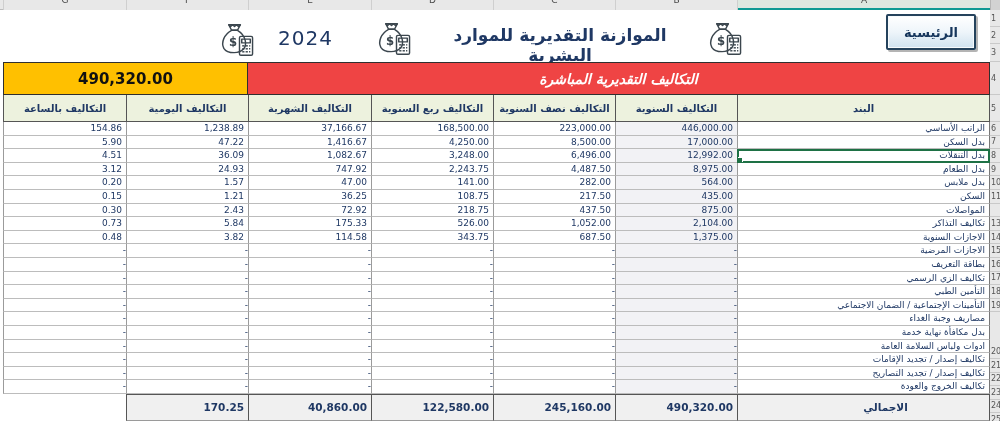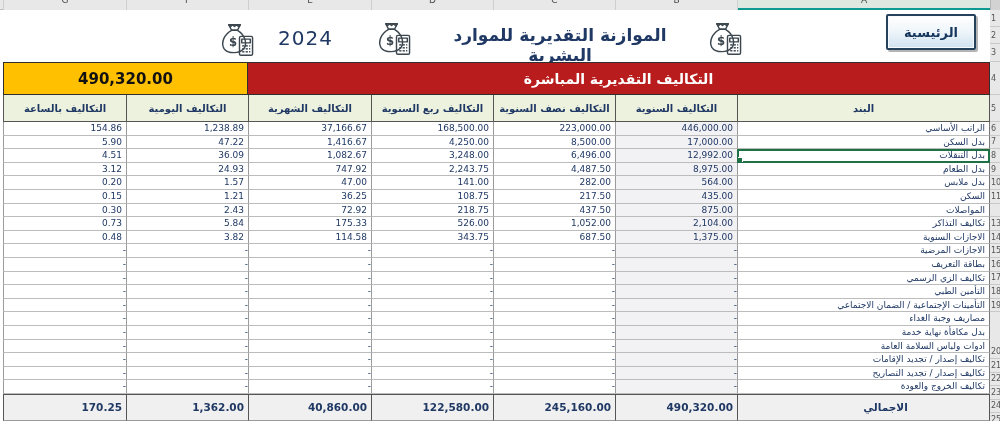--- a/index.html
+++ b/index.html
@@ -49,23 +49,23 @@
     border:2px solid #24425c; border-radius:2px;
     box-shadow:2px 2px 0 rgba(40,40,40,.35), inset 0 0 0 1px #f6fafc;
     color:#16365c; font-weight:bold; font-size:13px;
     display:flex; align-items:center; justify-content:center;
     font-family:"DejaVu Sans", sans-serif; cursor:pointer;
   }
   
   .tbl{ position:absolute; top:62px; right:10px; width:987px; direction:rtl; z-index:2;}
   .row4{ display:grid; grid-template-columns:742px 245px; height:33px; }
   .banner-teal{
-    background:#b91c1c; color:#ffffff; font-weight:bold; font-size:14px;
+    background:#ef4444; color:#ffffff; font-weight:bold; font-size:14px;
     display:flex; align-items:center; justify-content:center;
-    border:1px solid #2f2f2f; border-left:none;
+    border:1px solid #2f2f2f; border-left:none;font-style:italic;
   }
   .banner-gold{
     background:#ffc000; color:#111; font-weight:bold; font-size:15px;
     display:flex; align-items:center; justify-content:center;
     border:1px solid #2f2f2f;
   }
   .grid7{ display:grid; grid-template-columns:253px 122px 122px 122px 123px 122px 123px; }
   .hrow{ height:27px; }
   .hrow .hc{
     background:#edf2de; color:#1f3864; font-weight:bold; font-size:10px;
@@ -415,16 +415,15 @@
         <div class="dc num dash">-</div>
         <div class="dc num dash">-</div>
       </div>
     </div>
   <div class="grid7 trow" id="trow">
       <div class="tc">الاجمالي</div>
       <div class="tc num">490,320.00</div>
       <div class="tc num">245,160.00</div>
       <div class="tc num">122,580.00</div>
       <div class="tc num">40,860.00</div>
-      <div class="tc num">1,362.00</div>
       <div class="tc num">170.25</div>
     </div>
 </div>
 
 </body></html>

